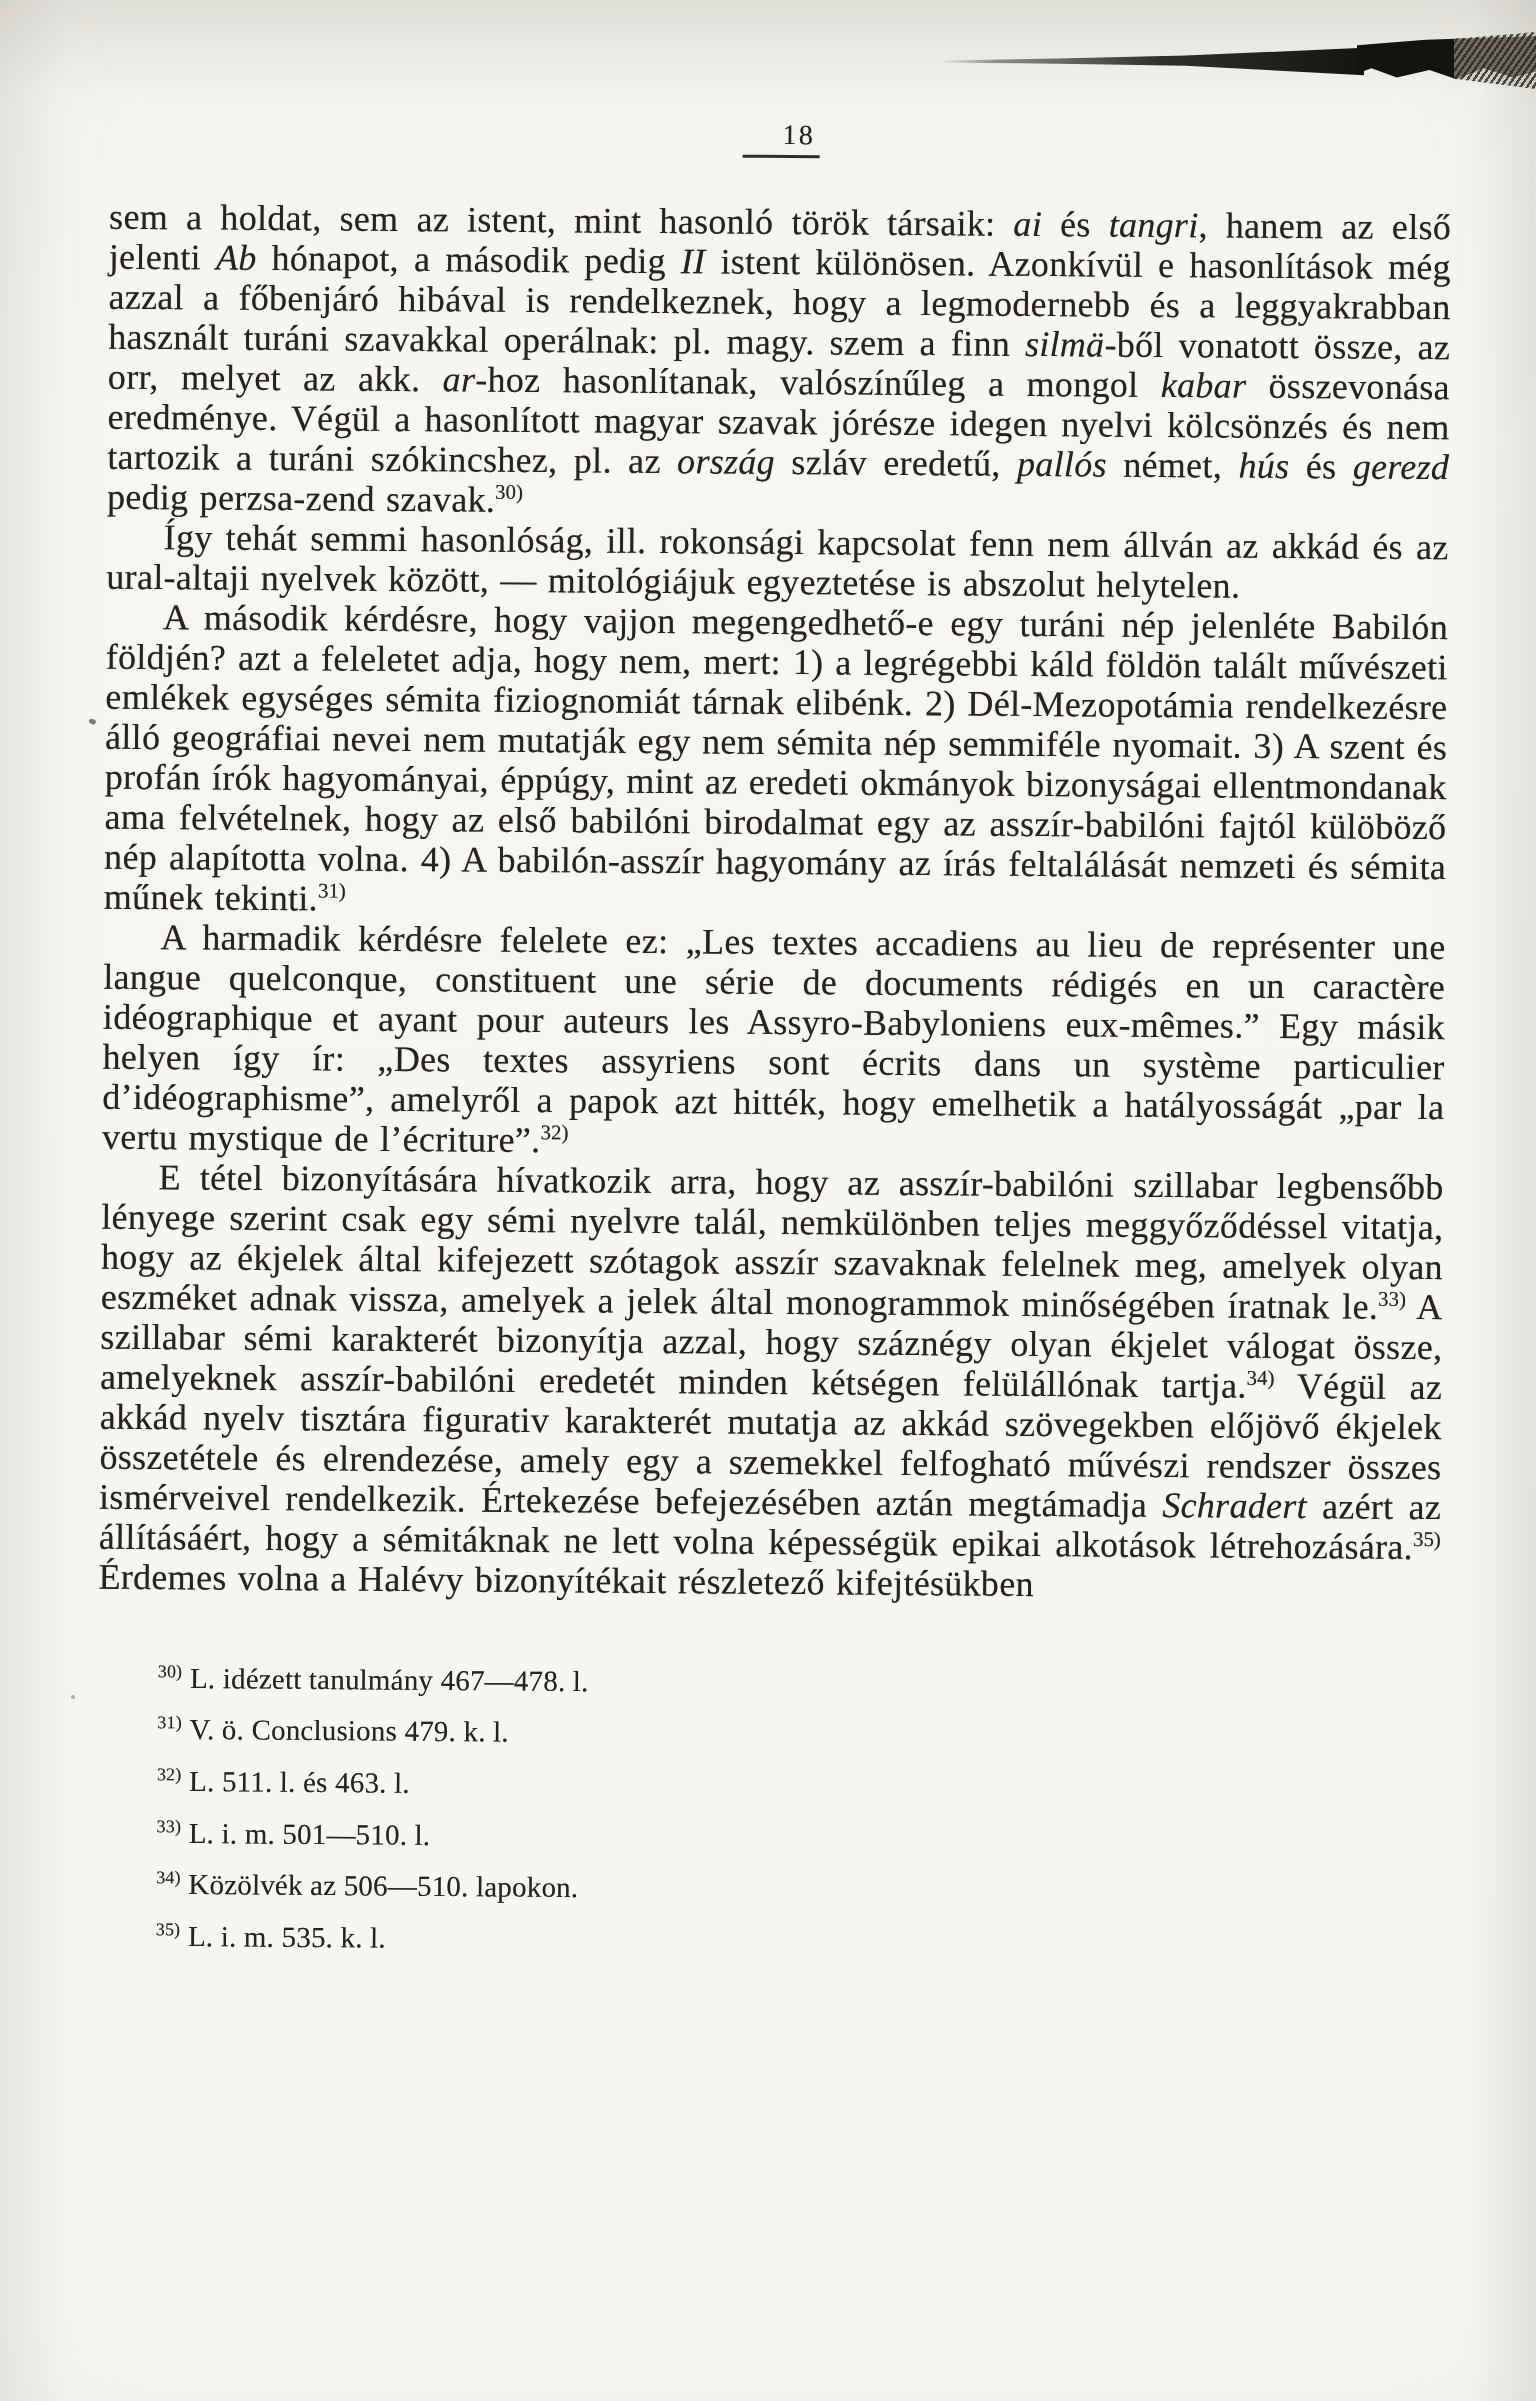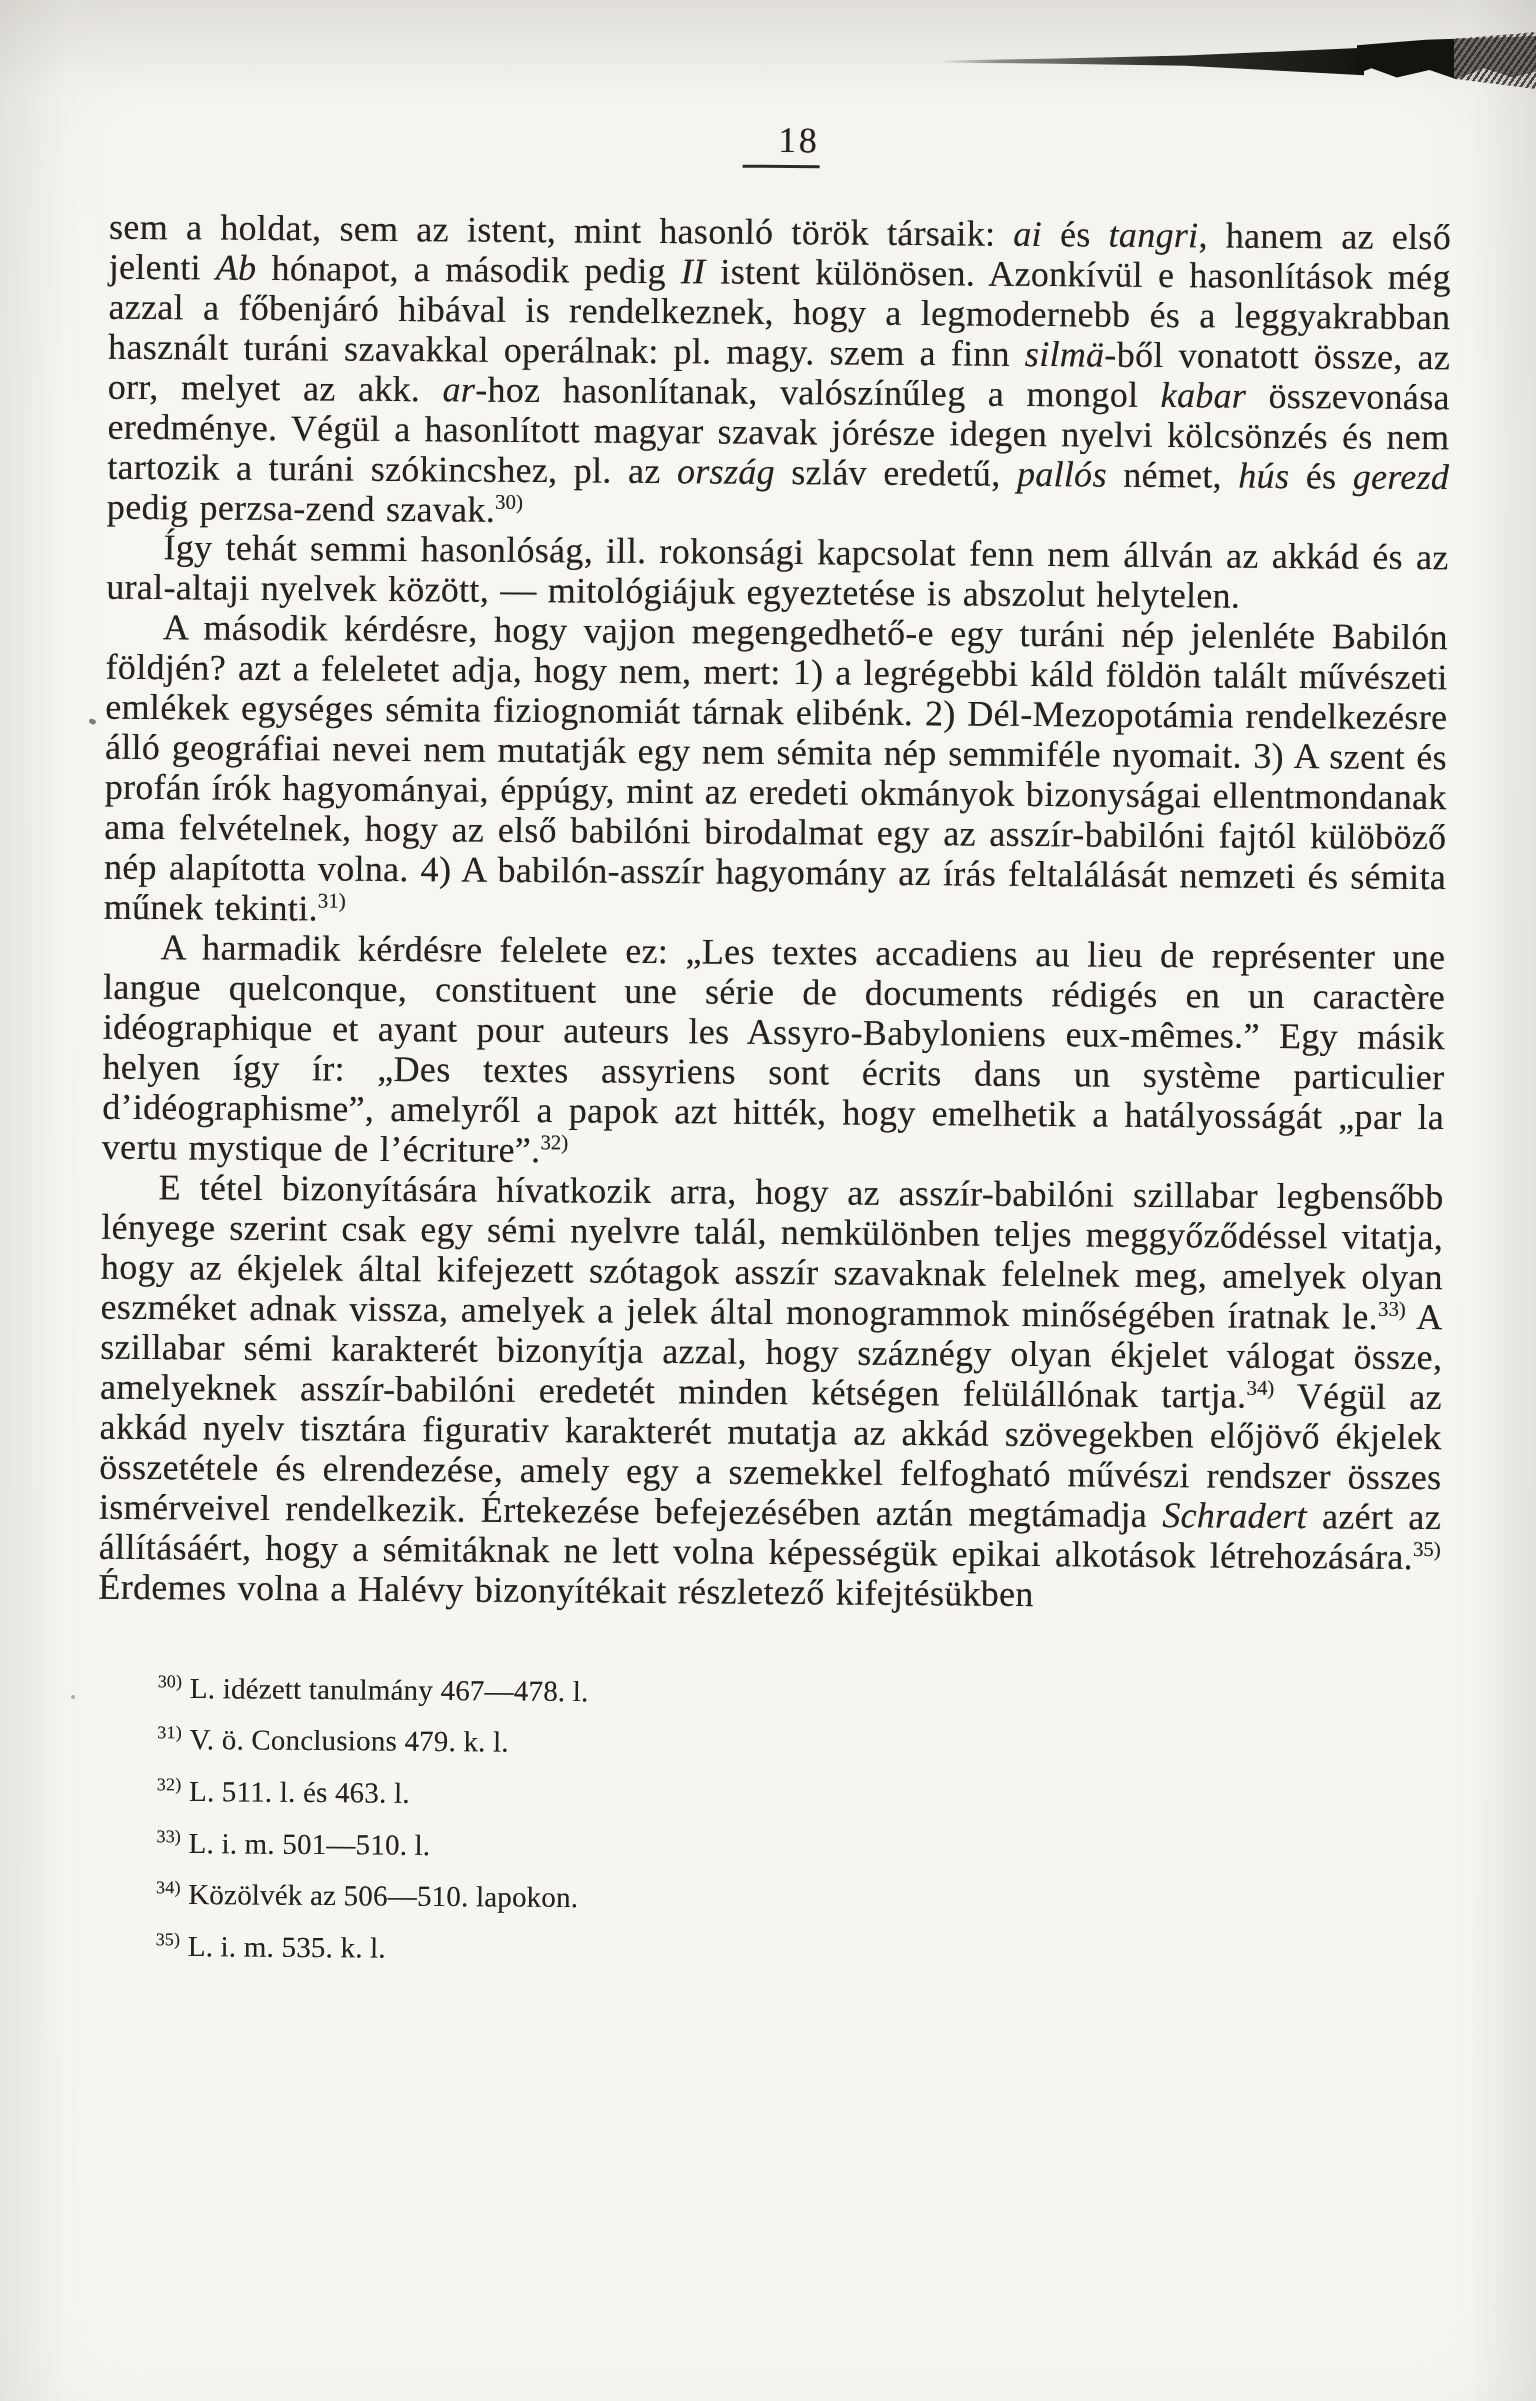--- a/index.html
+++ b/index.html
@@ -42,21 +42,21 @@
   .content {
     position: absolute;
     left: 110px; top: 119px; width: 1342px;
     transform: rotate(0.45deg);
     transform-origin: 50% 0;
   }
 
   .page-header { text-align: center; margin-bottom: 44px; }
   .page-number {
     display: inline-block;
-    font-size: 36px; letter-spacing: 2.4px;
+    font-size: 28px; letter-spacing: 2.4px;
     padding: 0 3.8px 1.9px;
     text-shadow: 0 0 0.7px rgba(38,35,30,0.6);
     margin-left: 36px;
   }
   .page-number-rule { width: 77px; height: 2.9px; background: #2d2b26; margin: 1.9px auto 0; }
 
   .body-text {
     font-size: 36px;
     line-height: 40px;
     letter-spacing: 0.3px;

